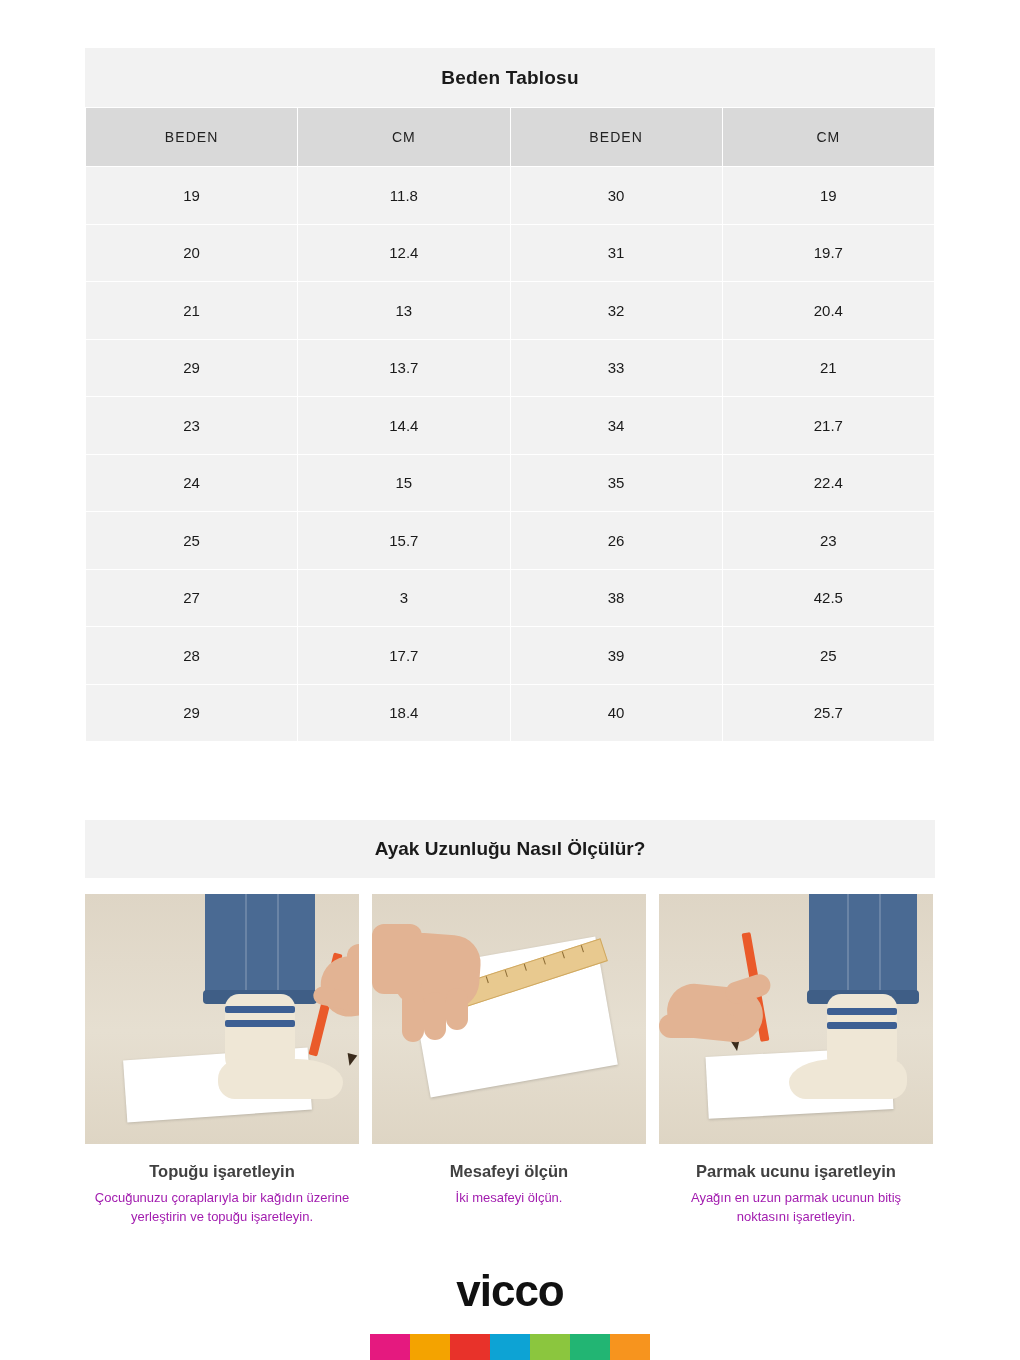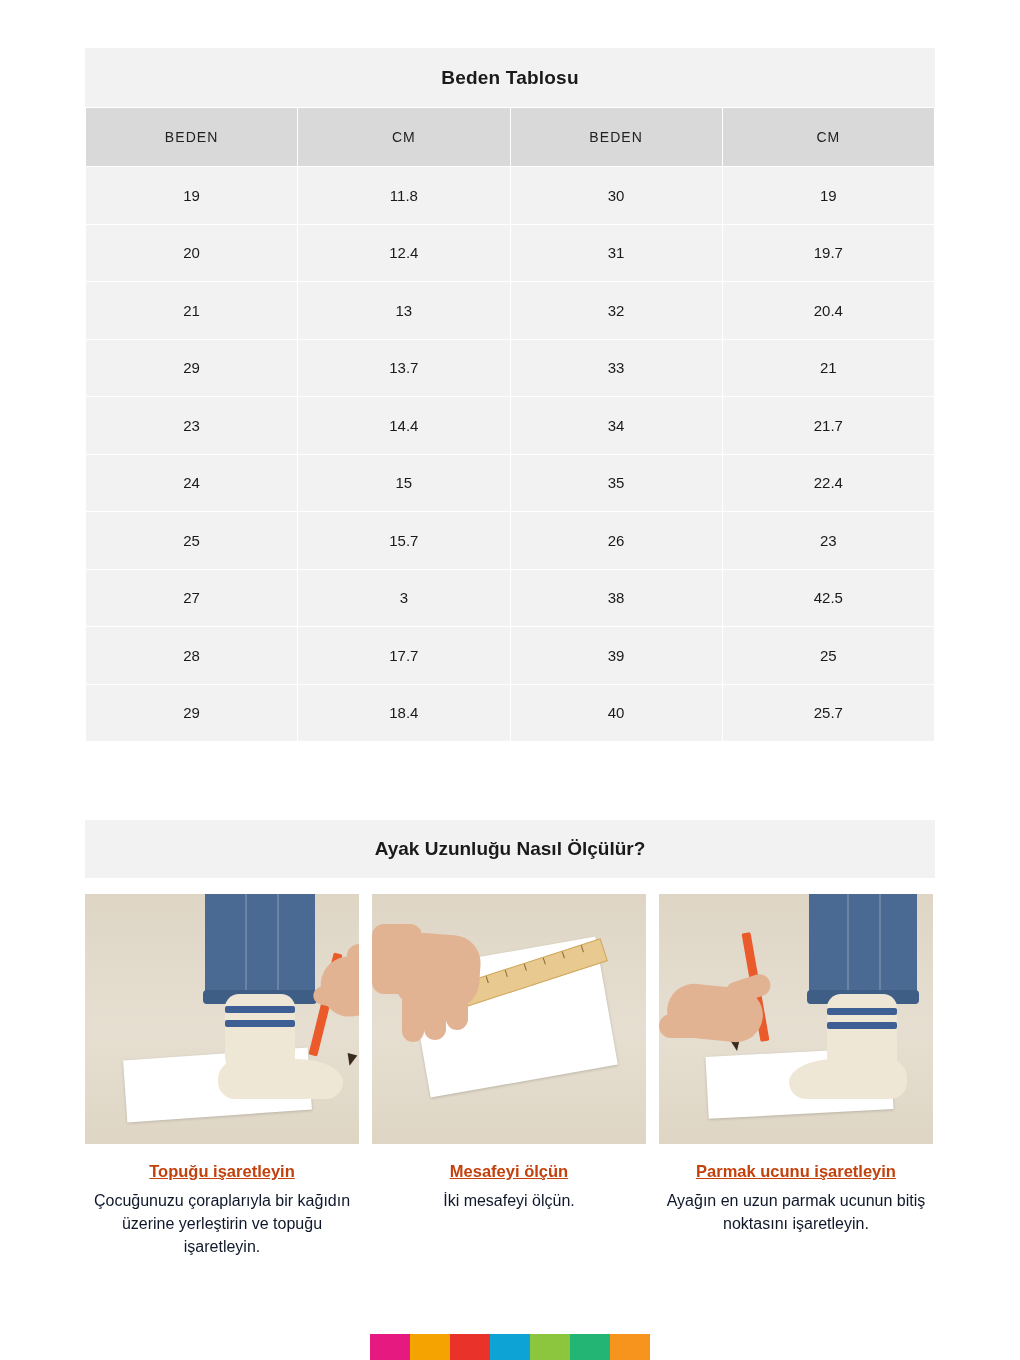--- a/index.html
+++ b/index.html
@@ -92,26 +92,25 @@
     overflow: hidden;
     background: #e2dacb;
   }
   .step-caption {
     text-align: center;
     margin-top: 18px;
   }
   .step-head {
     font-size: 16.5px;
     font-weight: bold;
-    color: #c2410c;
-    text-decoration: underline;
+    color: #404040;
   }
   .step-desc {
-    font-size: 16px;
-    color: #0f172a;
+    font-size: 13px;
+    color: #a21caf;
     line-height: 1.45;
     margin-top: 8px;
     padding: 0 6px;
   }
 
   
   .bg-floor {
     position: absolute;
     inset: 0;
     background: linear-gradient(#ded5c5 0%, #e6dfd1 55%, #ded5c4 100%);
@@ -370,20 +369,21 @@
         <div class="step-caption">
           <div class="step-head">Parmak ucunu işaretleyin</div>
           <div class="step-desc">Ayağın en uzun parmak ucunun bitiş noktasını işaretleyin.</div>
         </div>
       </div>
 
     </div>
   </div>
 
   <div class="brand-wrap">
+    <div class="brand">vicco</div>
     <div class="color-bar">
       <span style="background:#e5197f"></span>
       <span style="background:#f4a300"></span>
       <span style="background:#e8322a"></span>
       <span style="background:#0da3d4"></span>
       <span style="background:#8bc63e"></span>
       <span style="background:#22b573"></span>
       <span style="background:#f7941e"></span>
     </div>
   </div>

